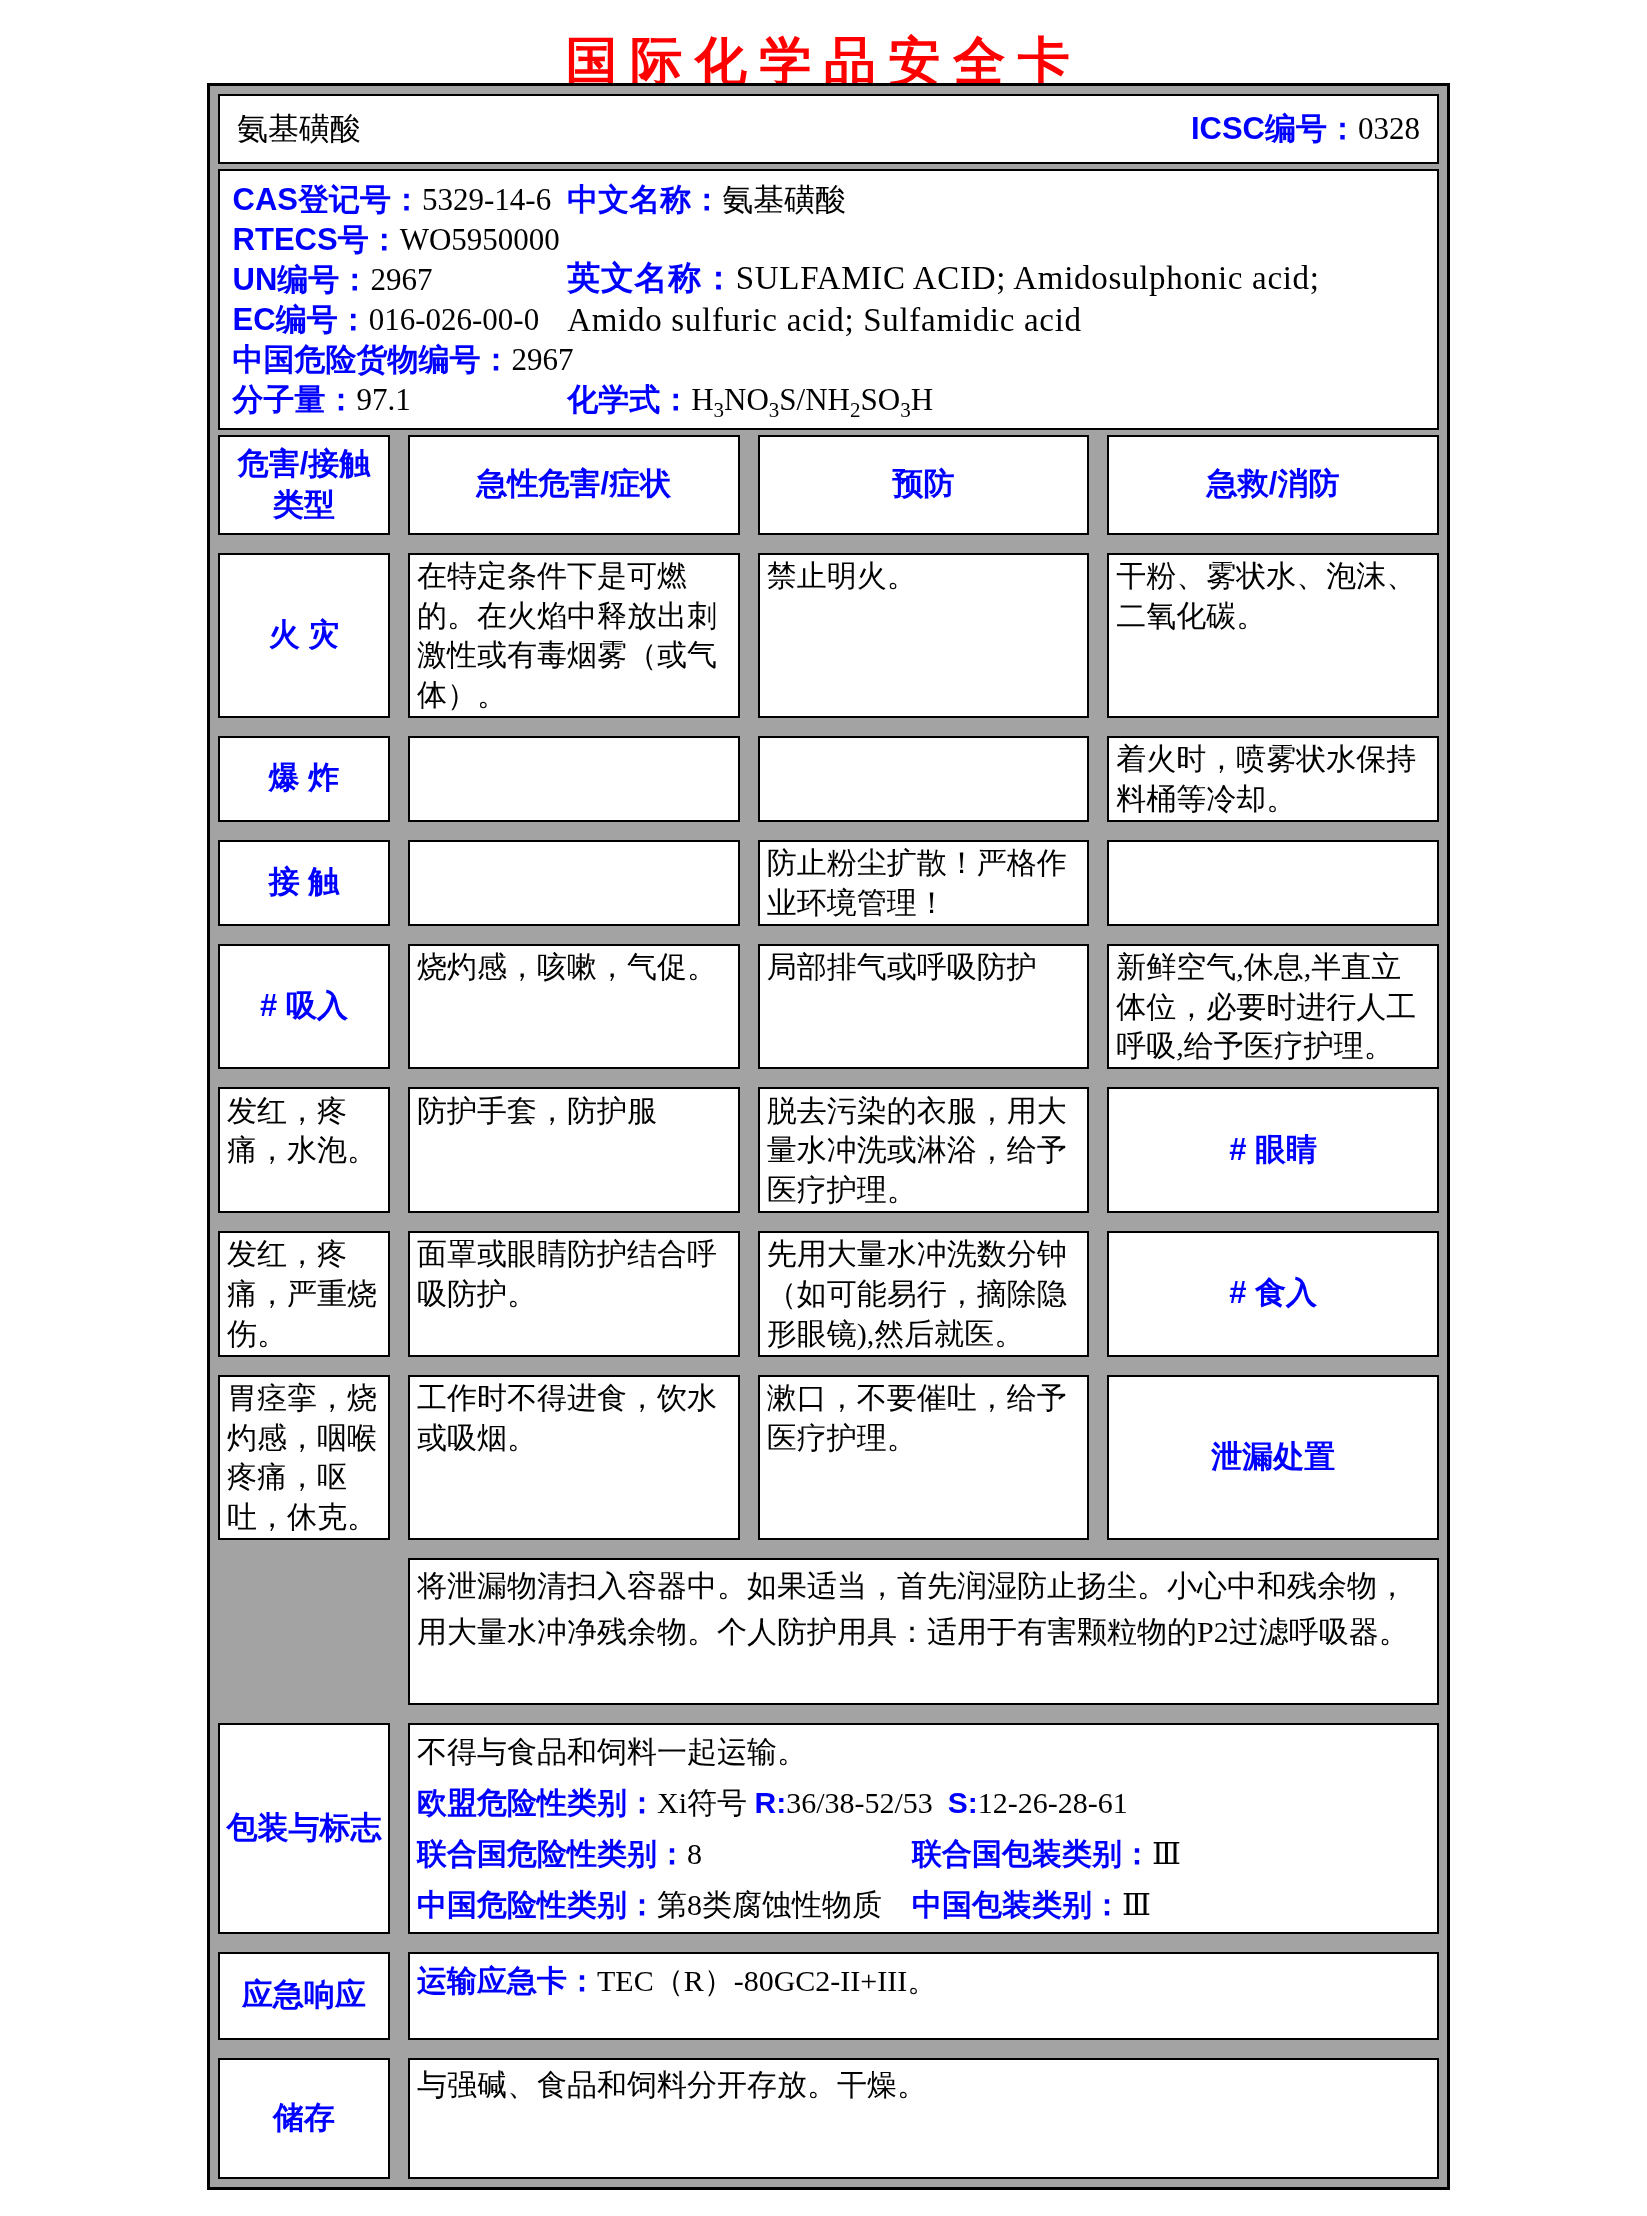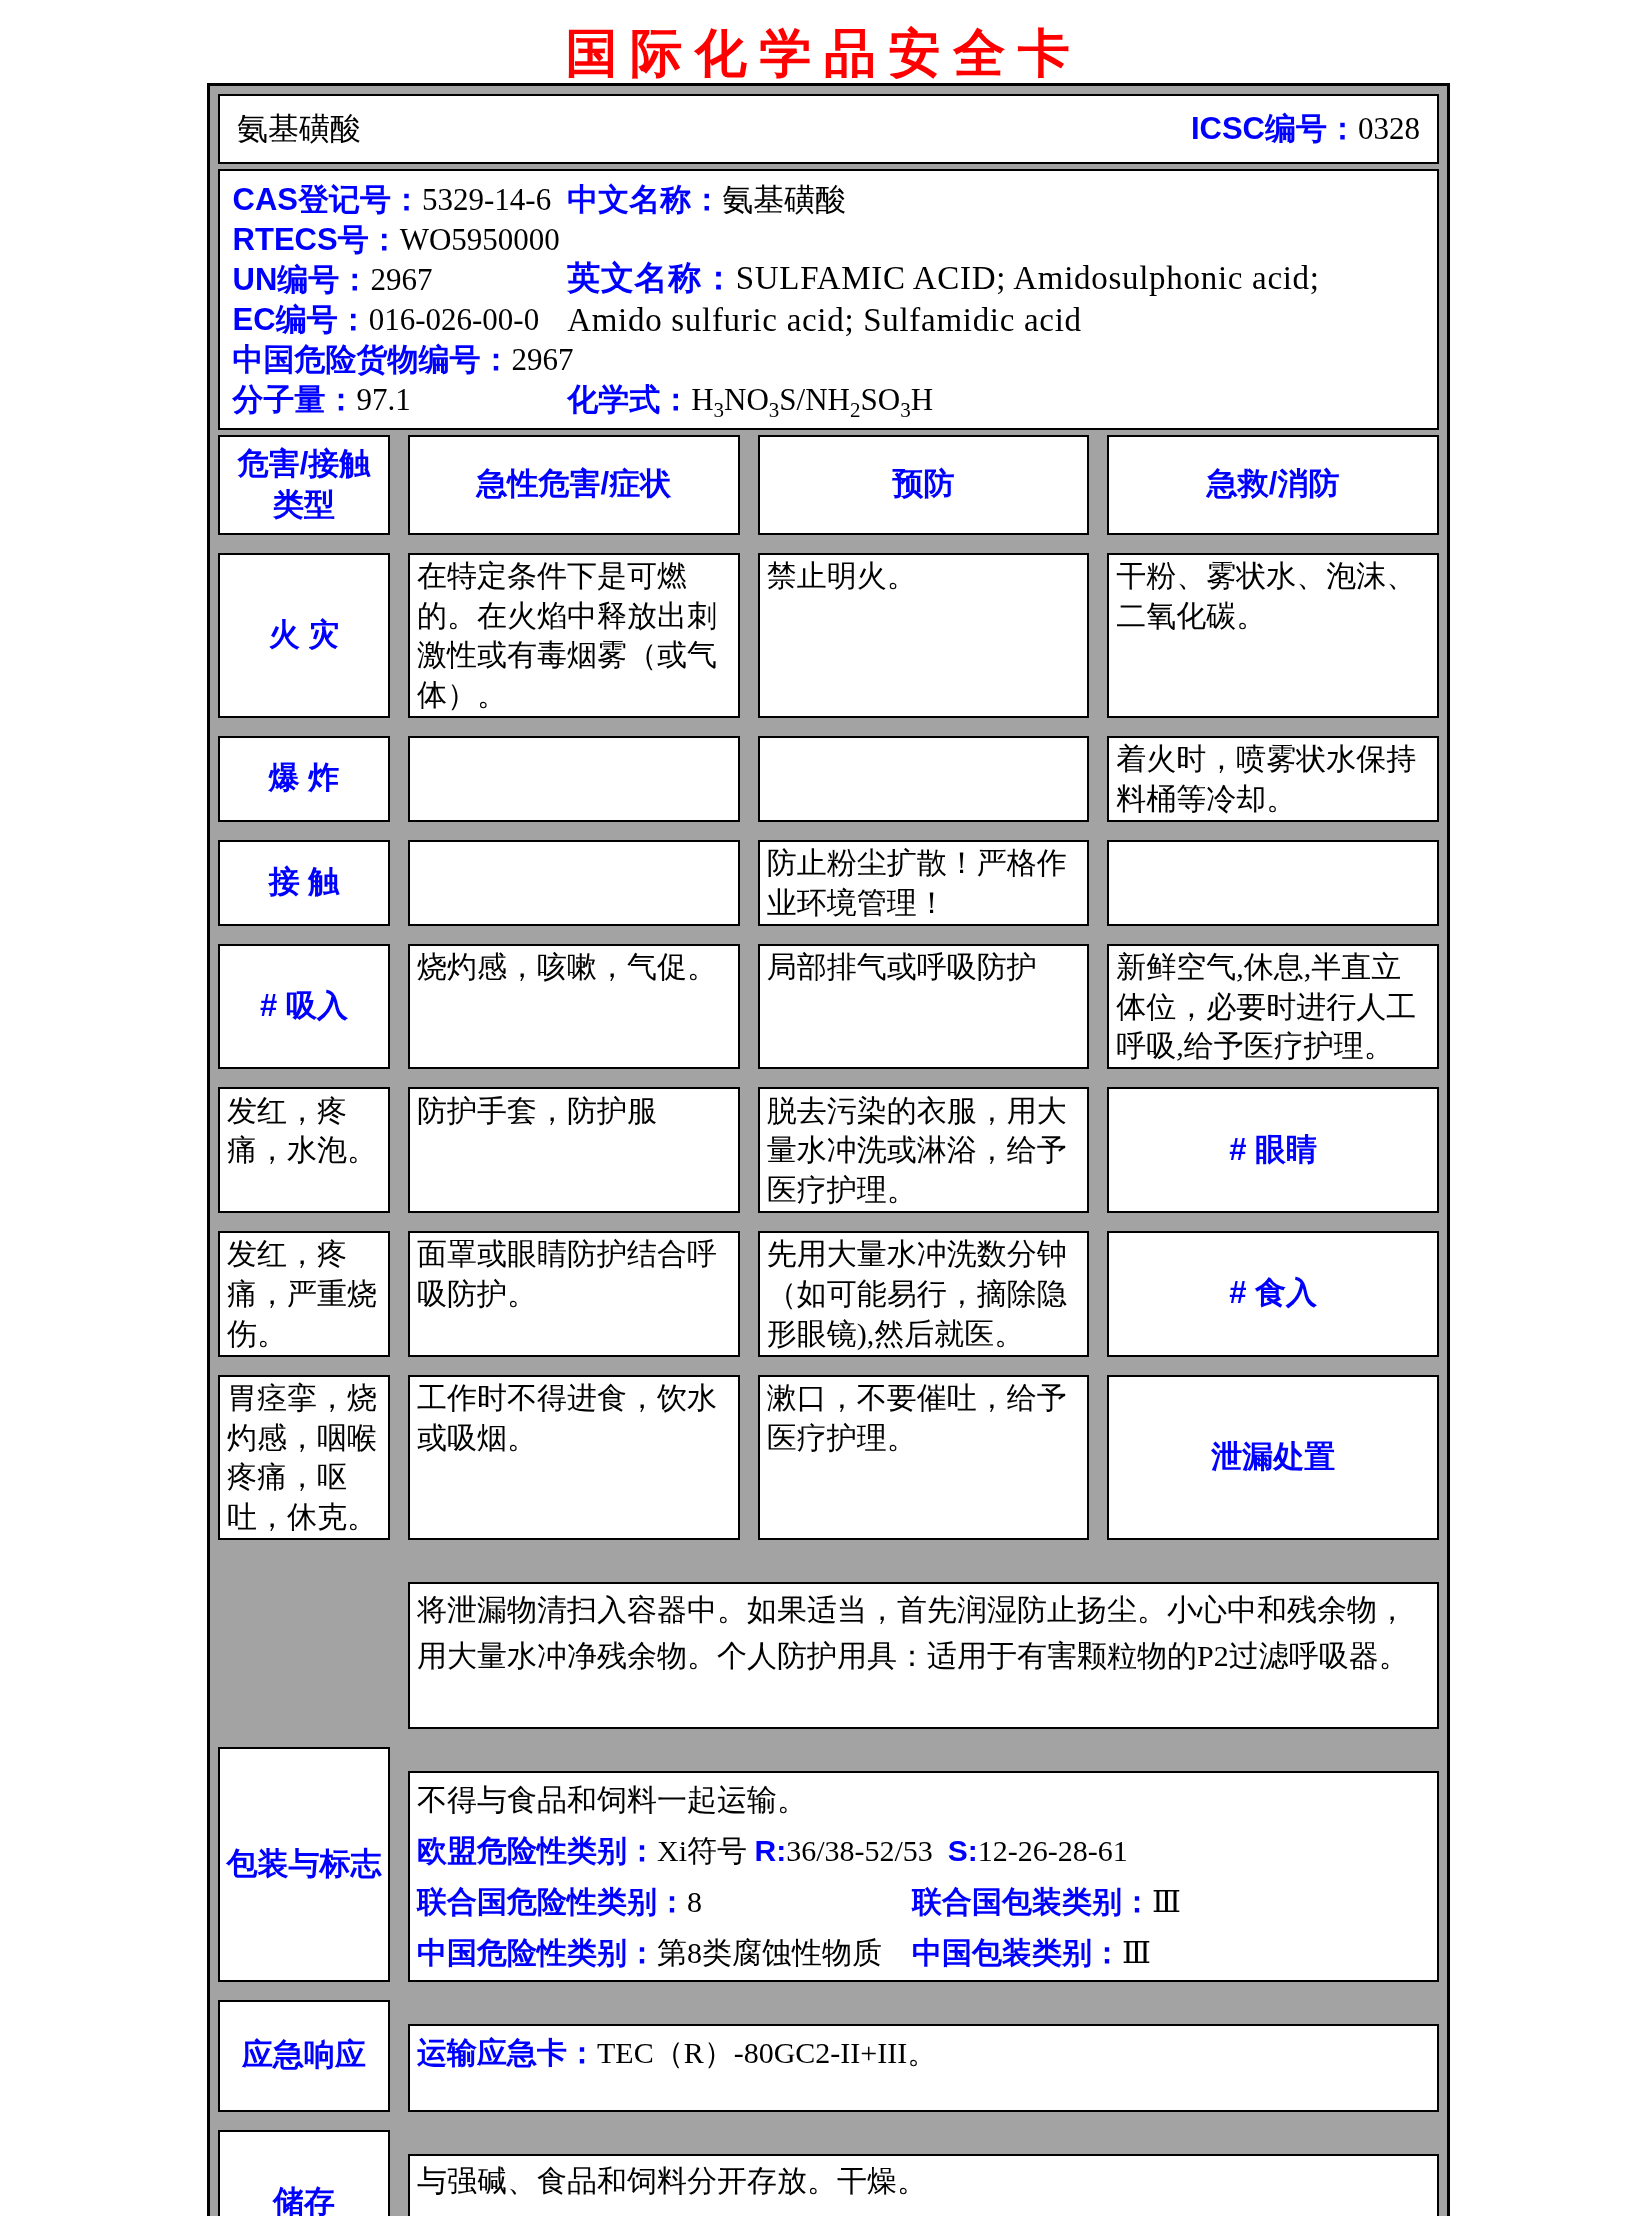--- a/index.html
+++ b/index.html
@@ -2,21 +2,21 @@
 <html style="--red: #ff0000; --blue: #0000ff;font-size:11.2px"><head>
 <meta charset="utf-8">
 <style>
   :root { --red:#ff0000; --blue:#0000ff; }
   html,body{margin:0;padding:0;background:#ffffff;}
   body{
     width:1648px;height:2216px;position:relative;
     font-family:"Liberation Serif","DejaVu Serif",serif;color:#000;
   }
   .title{
-    margin:8px;padding-top:11.2px;text-align:center;
+    margin:16px;padding-top:11.2px;text-align:center;
     color:var(--red);
     font-family:"Liberation Sans","DejaVu Sans",sans-serif;
     font-weight:bold;font-size:52px;letter-spacing:12.6px;
   }
   .card{
     position:absolute;left:207px;top:83px;width:1243px;
     border:3.5px solid #000;padding:8px;box-sizing:border-box;
     display:flex;flex-direction:column;gap:4.9px;background:#a3a3a3;
   }
   .box{border:2.8px solid #000;box-sizing:border-box;background:#fff;}
@@ -52,21 +52,21 @@
     font-size:30px;line-height:1.32;padding:1.4px 7px;
   }
   .cell.lbl{
     display:flex;align-items:center;justify-content:center;text-align:center;
     font-size:31px;padding:1.4px 2.8px;
   }
   .cell.head{
     display:flex;align-items:center;justify-content:center;text-align:center;
     font-size:31px;
   }
-  .cell.span3{grid-column:2/5;margin-top:24px;}
+  .cell.span3{grid-column:2/5;}
   .flow{line-height:1.56;padding-top:2.8px;}
   .pk-line{line-height:51px;white-space:pre-wrap;}
   .r0{min-height:100px}.r1{min-height:153px}.r2{min-height:79px}
   .r3{min-height:79px}.r4{min-height:116px}.r5{min-height:121px}
   .r6{min-height:111px}.r7{min-height:81px}.r8{min-height:147px}
   .r9{min-height:207px}.r10{min-height:88px}.r11{min-height:121px}
 </style>
 </head>
 <body>
 

